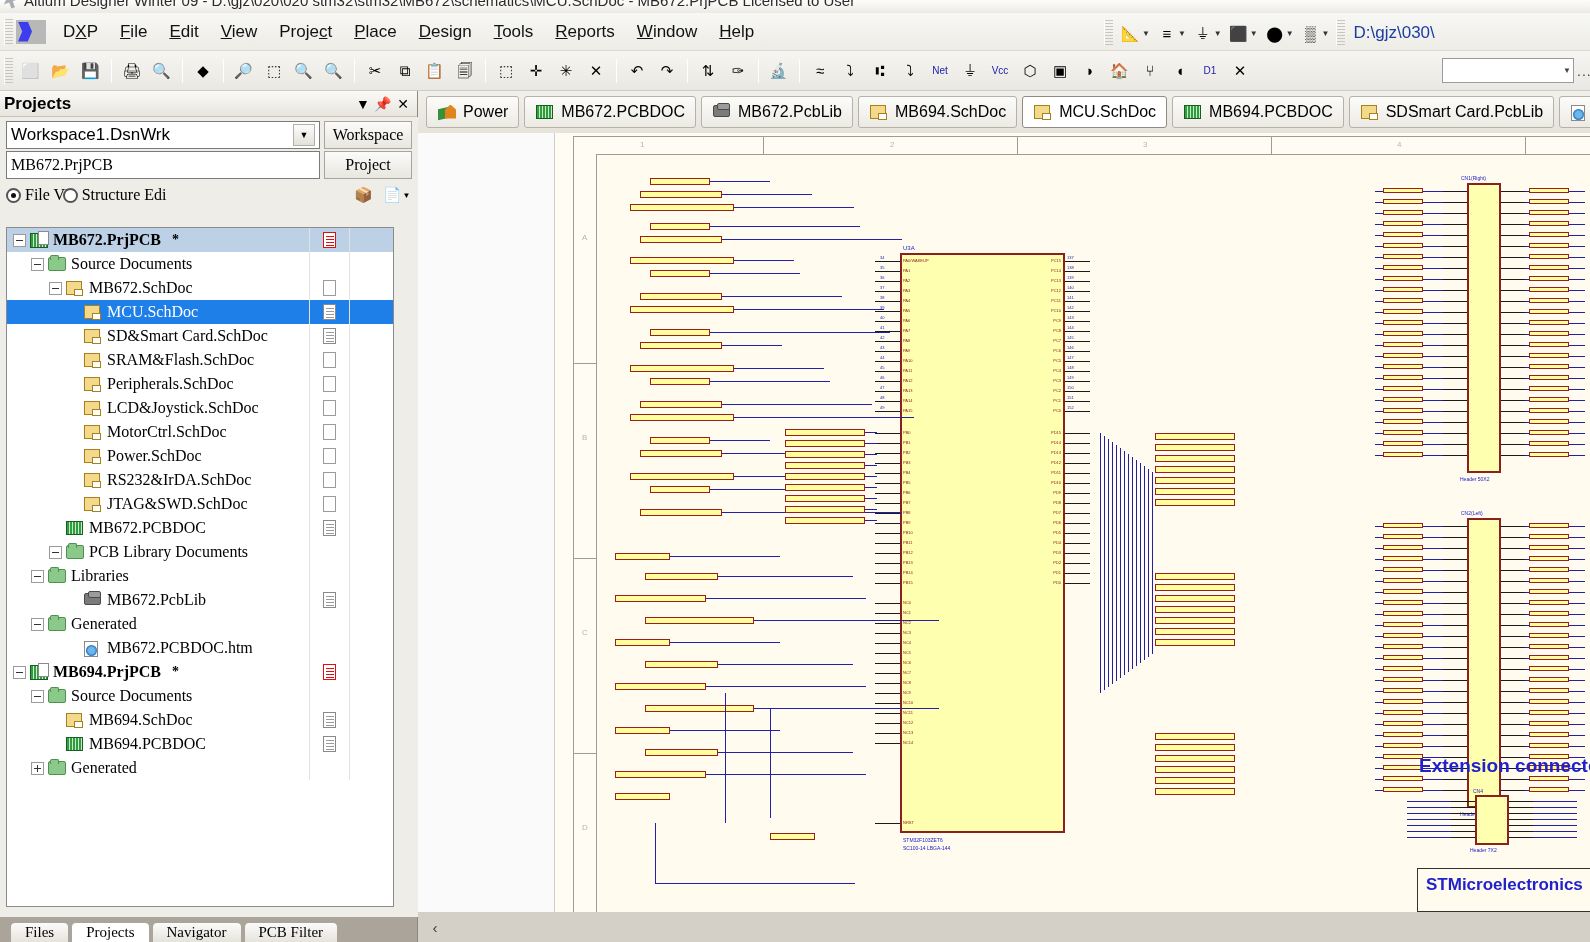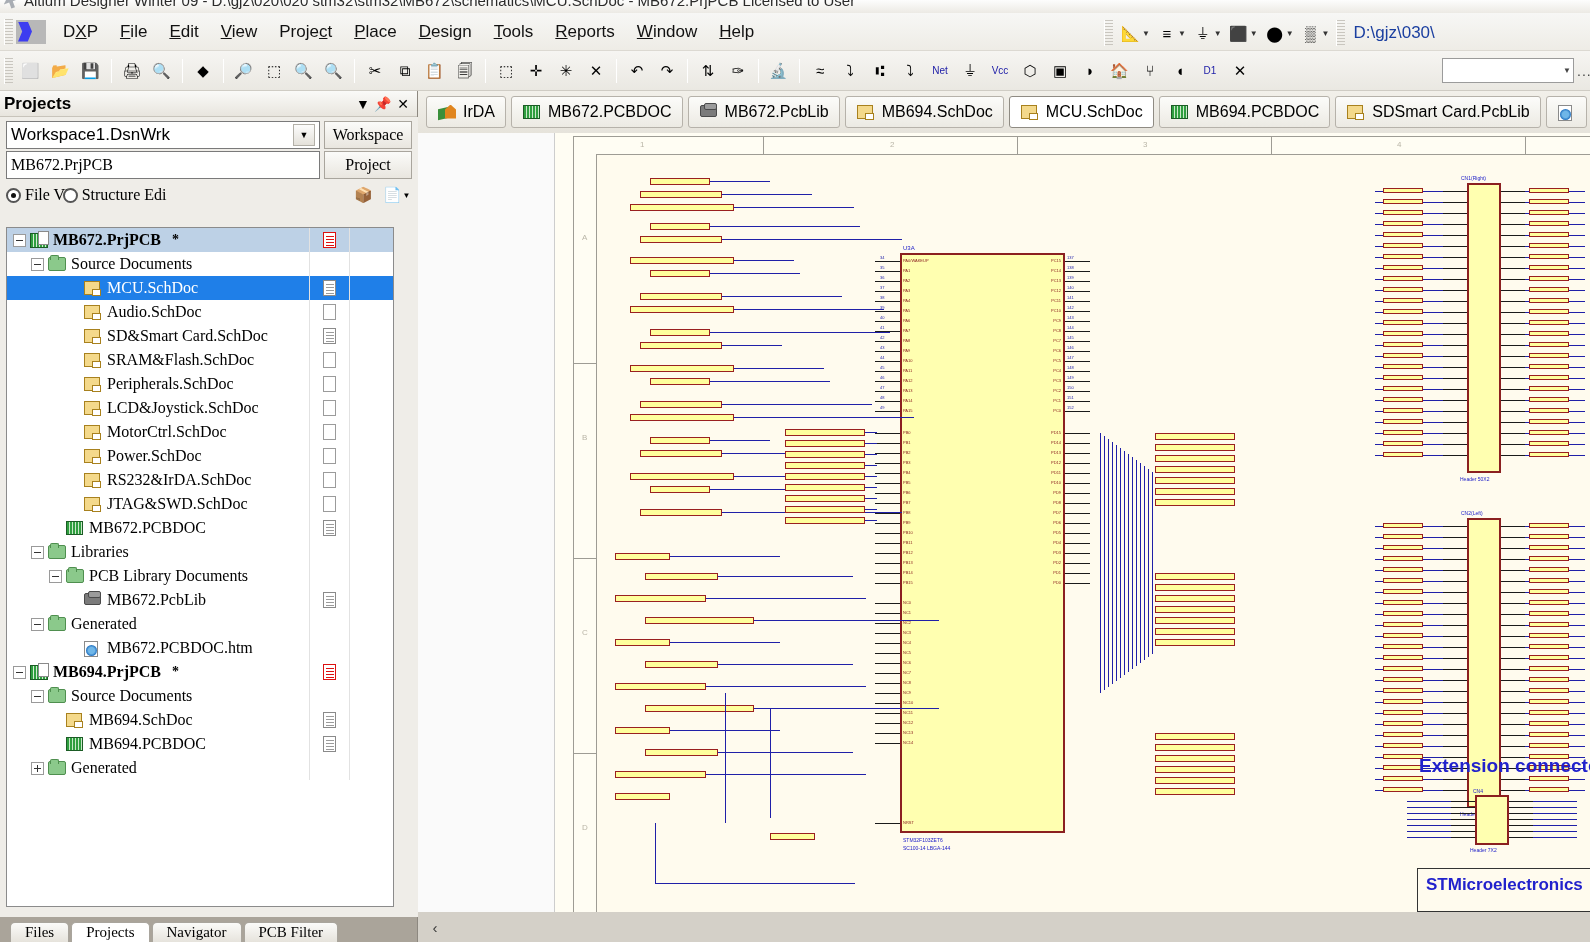--- a/index.html
+++ b/index.html
@@ -481,156 +481,156 @@
             </div>
             <div class="tnode" style="padding-left: 24px;">
               <span class="expander"></span>
               <span class="tico">
                 <span class="ico-folder" style="position: absolute; left: 1px; top: 1px;"></span>
               </span>
               <span class="tlabel">Source Documents</span>
               <span class="tcol1"></span>
               <span class="tcol2"></span>
             </div>
+            <div class="tnode" style="padding-left: 42px;">
+              <span class="expander"></span>
+              <span class="tico">
+                <span class="ico-sch" style="position: absolute; left: 1px; top: 1px;"></span>
+              </span>
+              <span class="tlabel">MB672.SchDoc</span>
+              <span class="tcol1">
+                <span class="docico"></span>
+              </span>
+              <span class="tcol2"></span>
+            </div>
             <div class="tnode sel" style="padding-left: 60px;">
               <span style="width: 16px; flex: 0 0 auto;"></span>
               <span class="tico">
                 <span class="ico-sch" style="position: absolute; left: 1px; top: 1px;"></span>
               </span>
               <span class="tlabel">MCU.SchDoc</span>
               <span class="tcol1">
                 <span class="docico filled"></span>
               </span>
               <span class="tcol2"></span>
             </div>
             <div class="tnode" style="padding-left: 60px;">
               <span style="width: 16px; flex: 0 0 auto;"></span>
               <span class="tico">
                 <span class="ico-sch" style="position: absolute; left: 1px; top: 1px;"></span>
               </span>
-              <span class="tlabel">Audio.SchDoc</span>
-              <span class="tcol1">
-                <span class="docico"></span>
+              <span class="tlabel">SD&amp;Smart Card.SchDoc</span>
+              <span class="tcol1">
+                <span class="docico filled"></span>
               </span>
               <span class="tcol2"></span>
             </div>
             <div class="tnode" style="padding-left: 60px;">
               <span style="width: 16px; flex: 0 0 auto;"></span>
               <span class="tico">
                 <span class="ico-sch" style="position: absolute; left: 1px; top: 1px;"></span>
               </span>
-              <span class="tlabel">SD&amp;Smart Card.SchDoc</span>
-              <span class="tcol1">
-                <span class="docico filled"></span>
+              <span class="tlabel">SRAM&amp;Flash.SchDoc</span>
+              <span class="tcol1">
+                <span class="docico"></span>
               </span>
               <span class="tcol2"></span>
             </div>
             <div class="tnode" style="padding-left: 60px;">
               <span style="width: 16px; flex: 0 0 auto;"></span>
               <span class="tico">
                 <span class="ico-sch" style="position: absolute; left: 1px; top: 1px;"></span>
               </span>
-              <span class="tlabel">SRAM&amp;Flash.SchDoc</span>
+              <span class="tlabel">Peripherals.SchDoc</span>
               <span class="tcol1">
                 <span class="docico"></span>
               </span>
               <span class="tcol2"></span>
             </div>
             <div class="tnode" style="padding-left: 60px;">
               <span style="width: 16px; flex: 0 0 auto;"></span>
               <span class="tico">
                 <span class="ico-sch" style="position: absolute; left: 1px; top: 1px;"></span>
               </span>
-              <span class="tlabel">Peripherals.SchDoc</span>
+              <span class="tlabel">LCD&amp;Joystick.SchDoc</span>
               <span class="tcol1">
                 <span class="docico"></span>
               </span>
               <span class="tcol2"></span>
             </div>
             <div class="tnode" style="padding-left: 60px;">
               <span style="width: 16px; flex: 0 0 auto;"></span>
               <span class="tico">
                 <span class="ico-sch" style="position: absolute; left: 1px; top: 1px;"></span>
               </span>
-              <span class="tlabel">LCD&amp;Joystick.SchDoc</span>
+              <span class="tlabel">MotorCtrl.SchDoc</span>
               <span class="tcol1">
                 <span class="docico"></span>
               </span>
               <span class="tcol2"></span>
             </div>
             <div class="tnode" style="padding-left: 60px;">
               <span style="width: 16px; flex: 0 0 auto;"></span>
               <span class="tico">
                 <span class="ico-sch" style="position: absolute; left: 1px; top: 1px;"></span>
               </span>
-              <span class="tlabel">MotorCtrl.SchDoc</span>
+              <span class="tlabel">Power.SchDoc</span>
               <span class="tcol1">
                 <span class="docico"></span>
               </span>
               <span class="tcol2"></span>
             </div>
             <div class="tnode" style="padding-left: 60px;">
               <span style="width: 16px; flex: 0 0 auto;"></span>
               <span class="tico">
                 <span class="ico-sch" style="position: absolute; left: 1px; top: 1px;"></span>
               </span>
-              <span class="tlabel">Power.SchDoc</span>
+              <span class="tlabel">RS232&amp;IrDA.SchDoc</span>
               <span class="tcol1">
                 <span class="docico"></span>
               </span>
               <span class="tcol2"></span>
             </div>
             <div class="tnode" style="padding-left: 60px;">
               <span style="width: 16px; flex: 0 0 auto;"></span>
               <span class="tico">
                 <span class="ico-sch" style="position: absolute; left: 1px; top: 1px;"></span>
               </span>
-              <span class="tlabel">RS232&amp;IrDA.SchDoc</span>
-              <span class="tcol1">
-                <span class="docico"></span>
-              </span>
-              <span class="tcol2"></span>
-            </div>
-            <div class="tnode" style="padding-left: 60px;">
-              <span style="width: 16px; flex: 0 0 auto;"></span>
-              <span class="tico">
-                <span class="ico-sch" style="position: absolute; left: 1px; top: 1px;"></span>
-              </span>
               <span class="tlabel">JTAG&amp;SWD.SchDoc</span>
               <span class="tcol1">
                 <span class="docico"></span>
               </span>
               <span class="tcol2"></span>
             </div>
             <div class="tnode" style="padding-left: 42px;">
               <span style="width: 16px; flex: 0 0 auto;"></span>
               <span class="tico">
                 <span class="ico-pcb" style="position: absolute; left: 1px; top: 1px;"></span>
               </span>
               <span class="tlabel">MB672.PCBDOC</span>
               <span class="tcol1">
                 <span class="docico filled"></span>
               </span>
               <span class="tcol2"></span>
             </div>
+            <div class="tnode" style="padding-left: 42px;">
+              <span class="expander"></span>
+              <span class="tico">
+                <span class="ico-folder" style="position: absolute; left: 1px; top: 1px;"></span>
+              </span>
+              <span class="tlabel">PCB Library Documents</span>
+              <span class="tcol1"></span>
+              <span class="tcol2"></span>
+            </div>
             <div class="tnode" style="padding-left: 24px;">
               <span class="expander"></span>
               <span class="tico">
                 <span class="ico-folder" style="position: absolute; left: 1px; top: 1px;"></span>
               </span>
               <span class="tlabel">Libraries</span>
-              <span class="tcol1"></span>
-              <span class="tcol2"></span>
-            </div>
-            <div class="tnode" style="padding-left: 42px;">
-              <span class="expander"></span>
-              <span class="tico">
-                <span class="ico-folder" style="position: absolute; left: 1px; top: 1px;"></span>
-              </span>
-              <span class="tlabel">PCB Library Documents</span>
               <span class="tcol1"></span>
               <span class="tcol2"></span>
             </div>
             <div class="tnode" style="padding-left: 60px;">
               <span style="width: 16px; flex: 0 0 auto;"></span>
               <span class="tico">
                 <span class="ico-lib" style="position: absolute; left: 1px; top: 1px;"></span>
               </span>
               <span class="tlabel">MB672.PcbLib</span>
               <span class="tcol1">
@@ -721,21 +721,21 @@
         </div>
     </div>
   </div>
 
   <div class="doctabs">
     <div id="doctabs-host" style="display:flex;gap:5px;align-items:center;">
         <div class="dtab">
           <span class="dt-ico">
             <span class="ico-home" style="position: absolute; left: 1px; top: 1px;"></span>
           </span>
-          <span>IrDA</span>
+          <span>Power</span>
         </div>
         <div class="dtab">
           <span class="dt-ico">
             <span class="ico-pcb" style="position: absolute; left: 1px; top: 1px;"></span>
           </span>
           <span>MB672.PCBDOC</span>
         </div>
         <div class="dtab">
           <span class="dt-ico">
             <span class="ico-lib" style="position: absolute; left: 1px; top: 1px;"></span>

